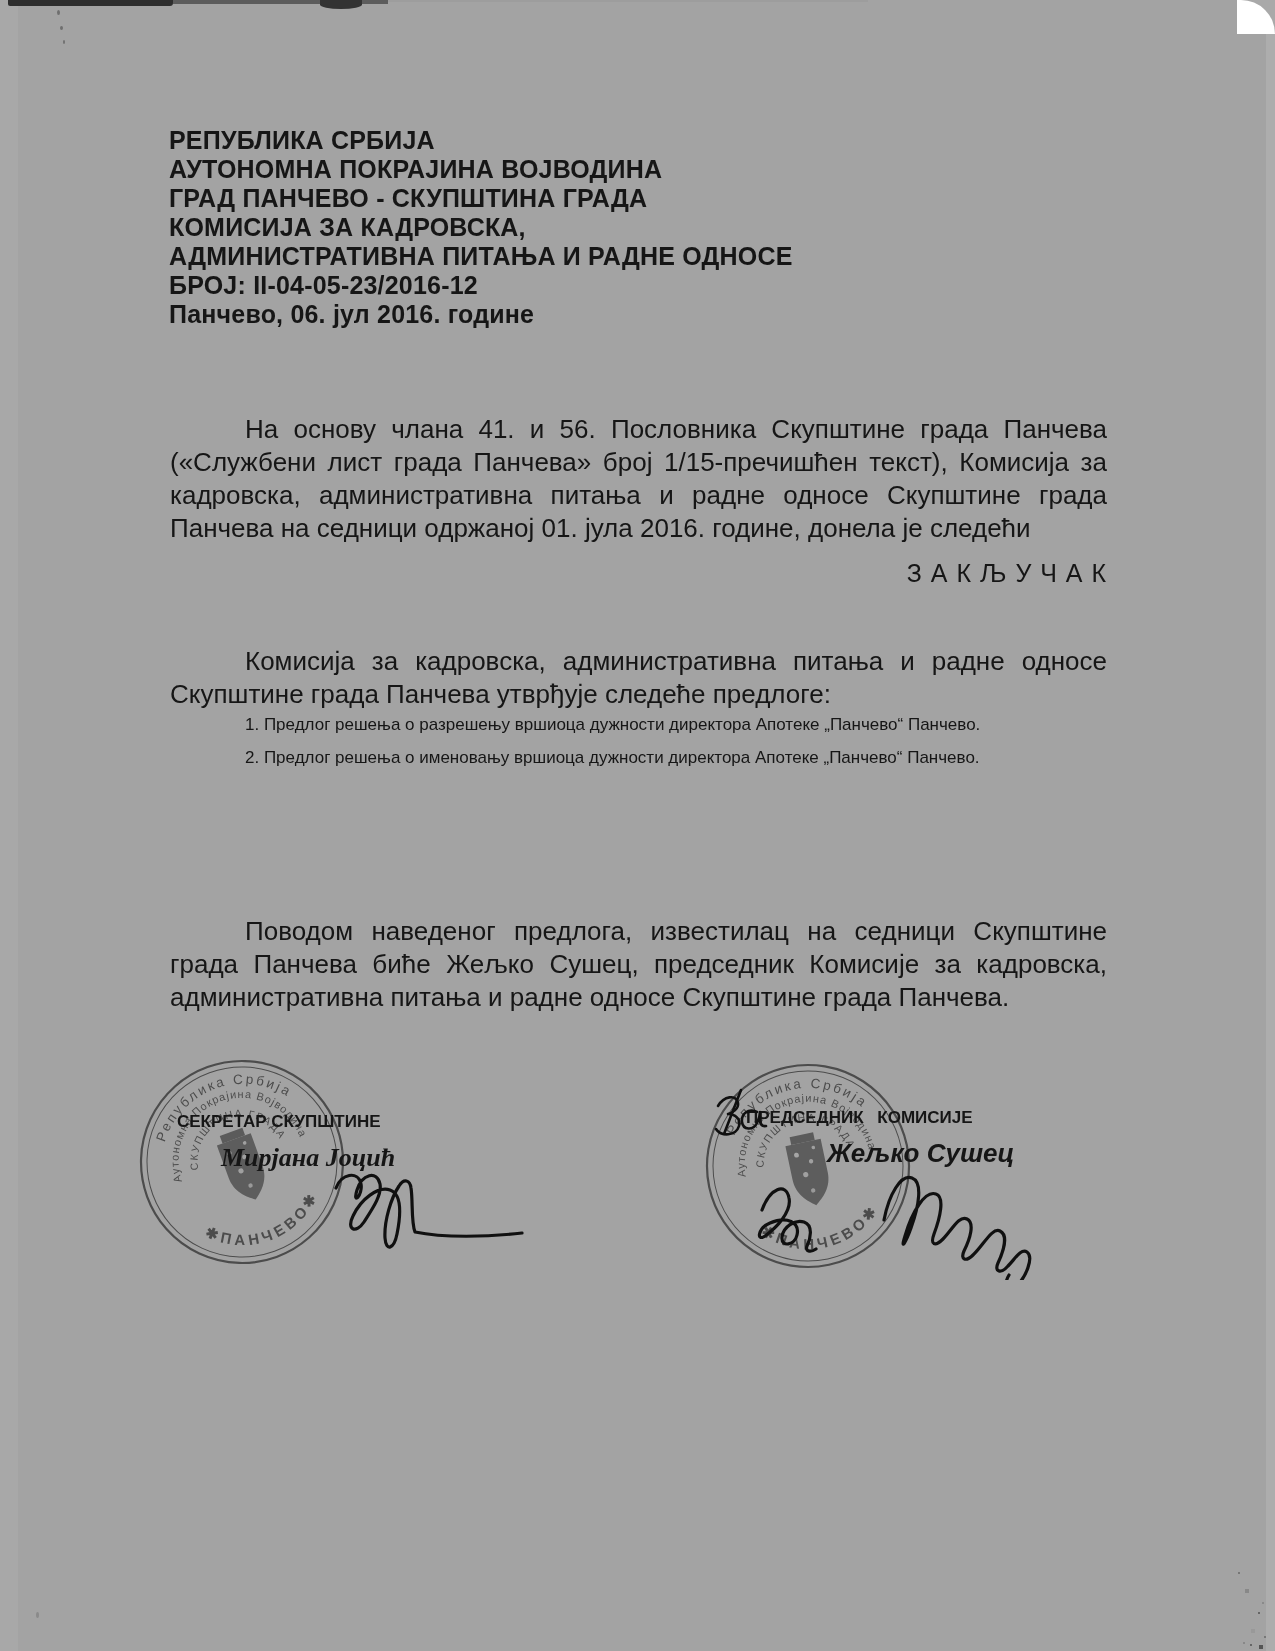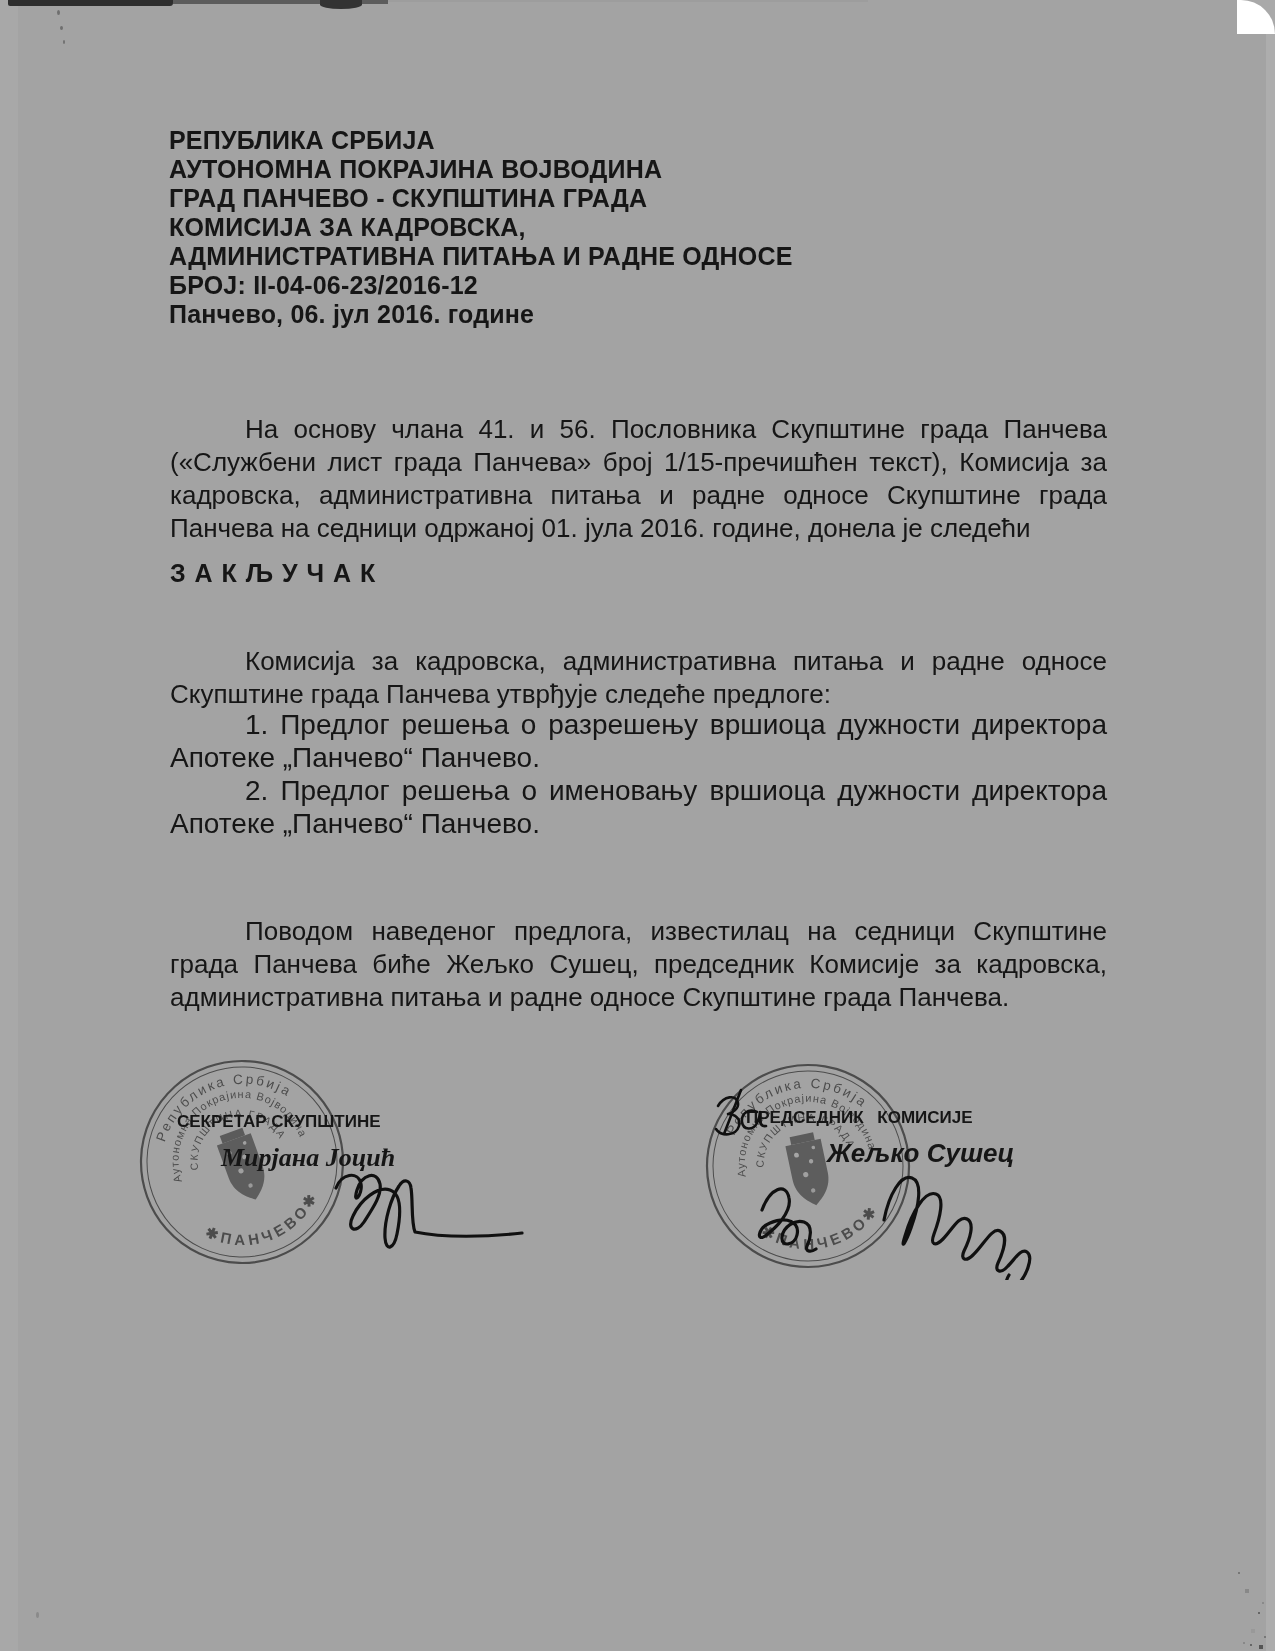--- a/index.html
+++ b/index.html
@@ -22,23 +22,23 @@
   .corner-tr{position:absolute;right:0;top:0;width:38px;height:34px;background:#a9a9a9;}
   .corner-tr::after{content:"";position:absolute;inset:0;background:#fff;border-top-right-radius:40px;}
   .speckles-br{position:absolute;left:1238px;top:1572px;width:2px;height:2px;background:#777;
     box-shadow:8px 18px 0 1px #888,20px 40px 0 #666,14px 58px 0 1px #999,
                26px 64px 0 #777,5px 70px 0 #888,22px 74px 0 1px #555,12px 72px 0 #666,24px 30px 0 #8a8a8a;}
   
   .letterhead{position:absolute;left:169px;top:126px;font-weight:700;font-size:25px;line-height:29px;letter-spacing:.2px;}
   .para{position:absolute;left:170px;width:937px;font-size:26px;line-height:33px;text-align:justify;}
   .para.ind{text-indent:75px;}
   .p-intro{top:387px;}
-  .doc-title{position:absolute;left:170px;width:937px;top:559px;text-align:left;font-weight:700;font-size:25px;letter-spacing:1px;}
+  .doc-title{position:absolute;left:170px;width:937px;top:559px;text-align:right;font-weight:400;font-size:25px;letter-spacing:1px;}
   .p-resolution{top:619px;}
-  .list-block{position:absolute;left:170px;width:937px;top:708px;font-size:28px;line-height:33px;text-align:justify;}
+  .list-block{position:absolute;left:170px;width:937px;top:708px;font-size:17px;line-height:33px;text-align:justify;}
   .list-block p{margin:0;text-indent:75px;}
   .p-closing{top:889px;}
   
   .sig-title{position:absolute;font-weight:700;font-size:17px;white-space:nowrap;z-index:3;}
   .sig-name{position:absolute;font-weight:700;font-style:italic;font-size:26px;white-space:nowrap;z-index:3;}
   .sig-title-left{left:177px;top:1112px;}
   .sig-name-left{left:221px;top:1143px;font-family:Liberation Serif, serif;}
   .sig-title-right{left:746px;top:1108px;word-spacing:9px;}
   .sig-name-right{left:827px;top:1138px;}
   .stamp{position:absolute;width:220px;height:220px;z-index:1;opacity:.85;}
@@ -64,21 +64,21 @@
   <div class="speck" style="left:63px;top:40px;width:2px;height:4px;"></div>
   <div class="speck" style="left:36px;top:1612px;width:3px;height:6px;background:#8a8a8a;"></div>
   <div class="speckles-br"></div>
 
   <div class="letterhead">
     <div>РЕПУБЛИКА СРБИЈА</div>
     <div>АУТОНОМНА ПОКРАЈИНА ВОЈВОДИНА</div>
     <div>ГРАД ПАНЧЕВО - СКУПШТИНА ГРАДА</div>
     <div>КОМИСИЈА ЗА КАДРОВСКА,</div>
     <div>АДМИНИСТРАТИВНА ПИТАЊА И РАДНЕ ОДНОСЕ</div>
-    <div>БРОЈ: II-04-06-23/2016-12</div>
+    <div>БРОЈ: II-04-05-23/2016-12</div>
     <div>Панчево, 06. јул 2016. године</div>
   </div>
 
   <p class="para ind p-intro">На основу члана 41. и 56. Пословника Скупштине града Панчева («Службени лист града Панчева» број 1/15-пречишћен текст), Комисија за кадровска, административна питања и радне односе Скупштине града Панчева на седници одржаној 01. јула 2016. године,  донела је следећи</p>
 
   <div class="doc-title">З А К Љ У Ч А К</div>
 
   <p class="para ind p-resolution">Комисија за кадровска, административна питања и радне односе Скупштине града Панчева утврђује следеће предлоге:</p>
 
   <div class="list-block">

